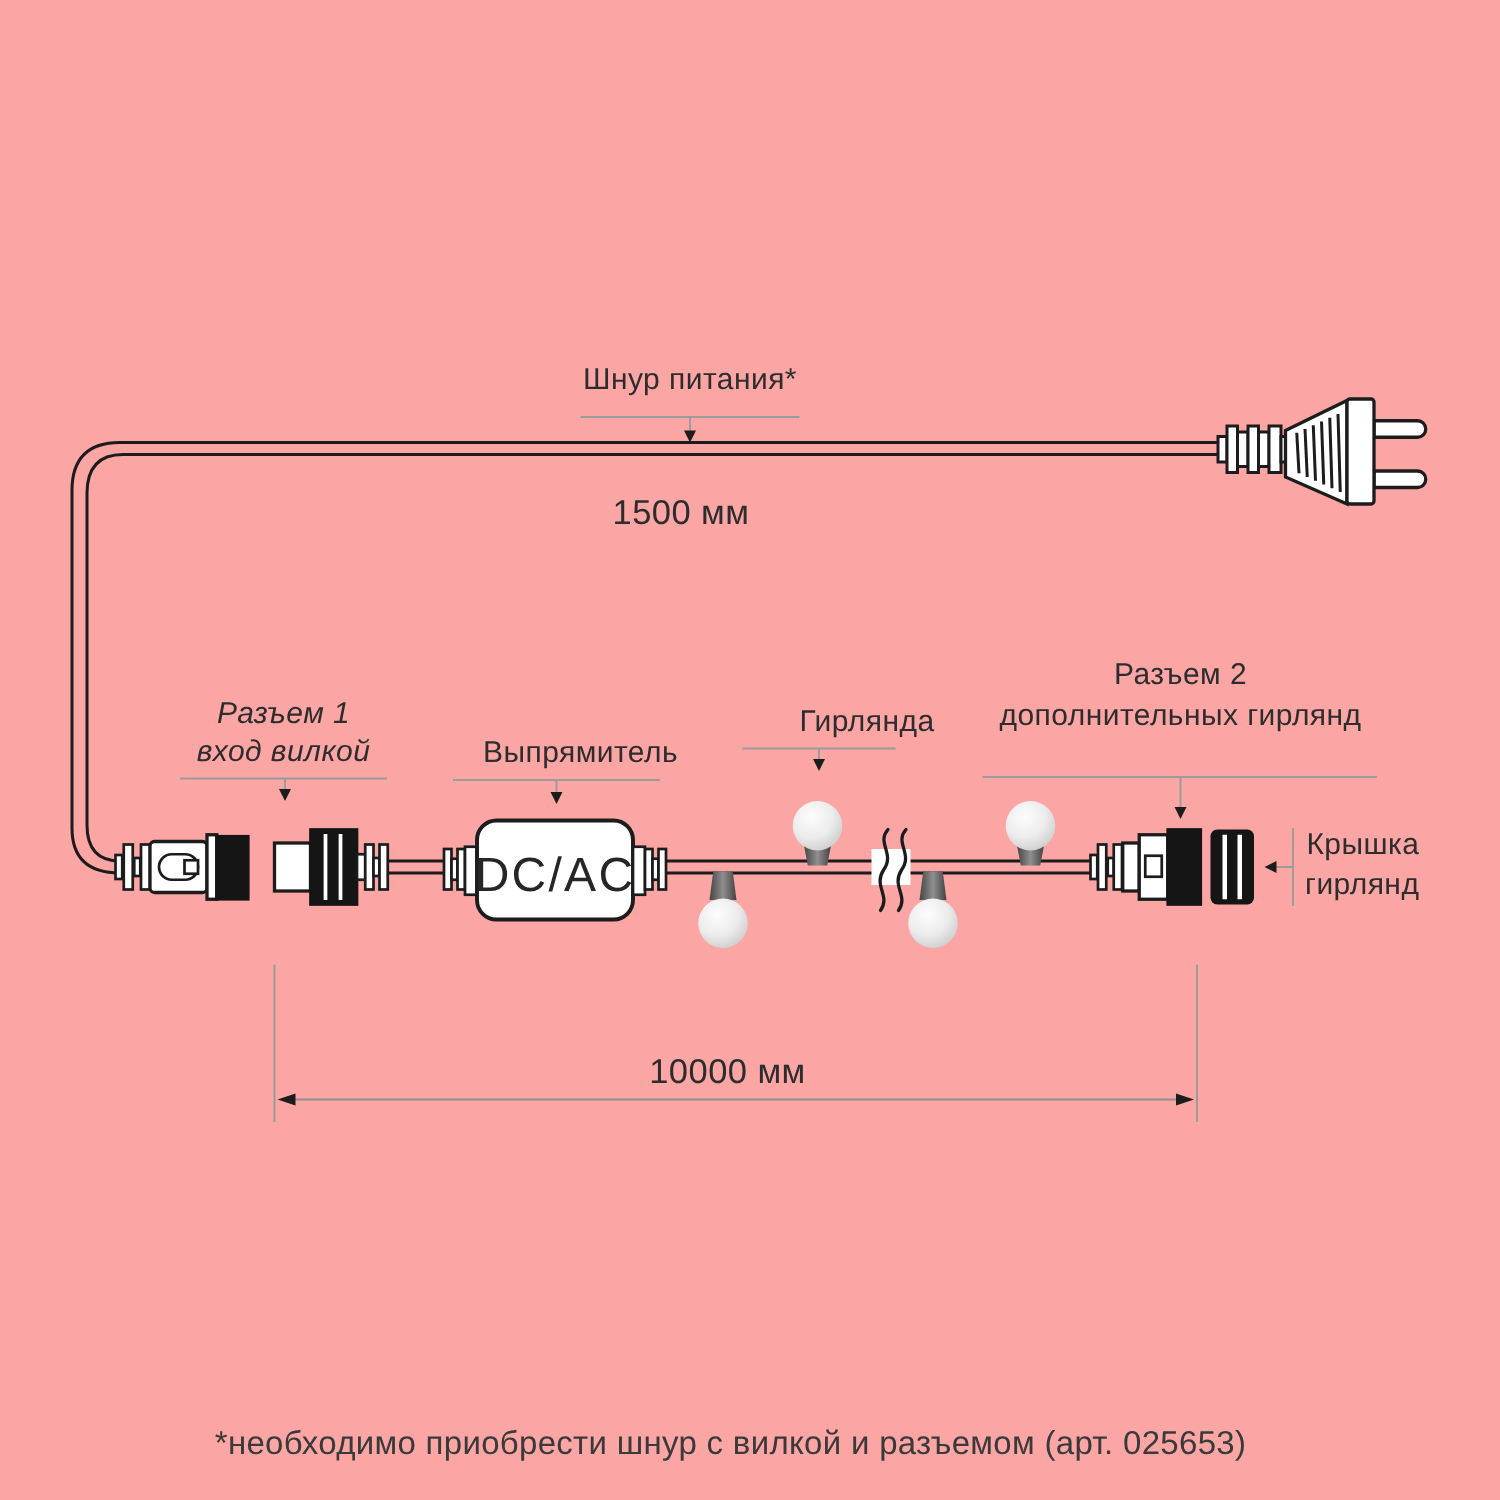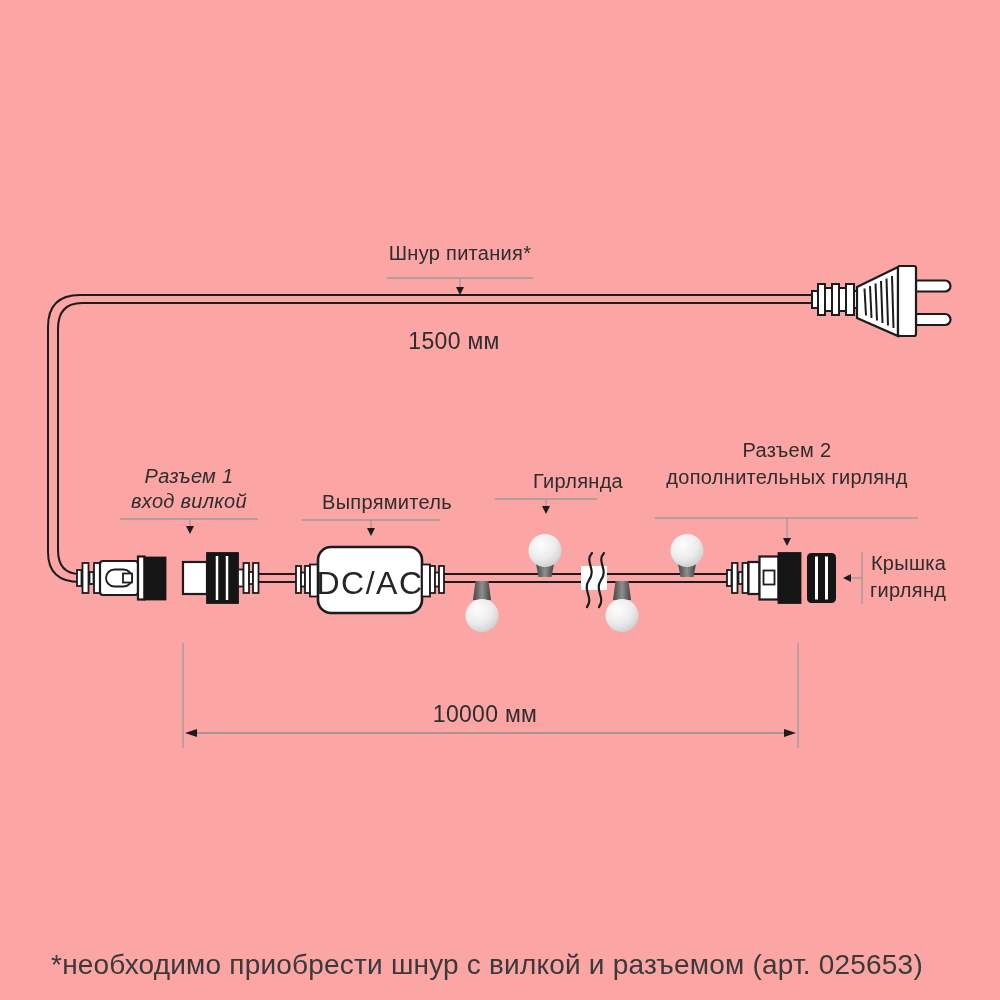--- a/index.html
+++ b/index.html
@@ -5,21 +5,21 @@
   html,body{margin:0;padding:0;background:#fff;}
   .canvas{position:relative;width:1000px;height:1000px;background:#fca5a5;overflow:hidden;
           font-family:"Liberation Sans",sans-serif;}
   .art{position:absolute;left:0;top:0;}
   .lbl{position:absolute;color:#2d2d2d;font-size:20px;letter-spacing:.3px;white-space:nowrap;}
   .center{transform:translateX(-50%);text-align:center;}
   .big{font-size:23px;}
   .lh25{line-height:25px;font-style:italic;}
   .lh27{line-height:27px;}
   .dcac{font-size:32px;letter-spacing:1.5px;color:#262626;}
-  .footnote{font-size:28px;color:#3a3a3a;letter-spacing:.2px;}
+  .footnote{font-size:22px;color:#3a3a3a;letter-spacing:.2px;}
 </style>
 </head>
 <body>
 
 <div class="canvas">
 
   <svg class="art" width="1000" height="1000" viewBox="0 0 1000 1000">
     <defs>
       <radialGradient id="bulbGrad" cx="0.38" cy="0.32" r="0.85">
         <stop offset="0" stop-color="#fdfdfd"></stop>

